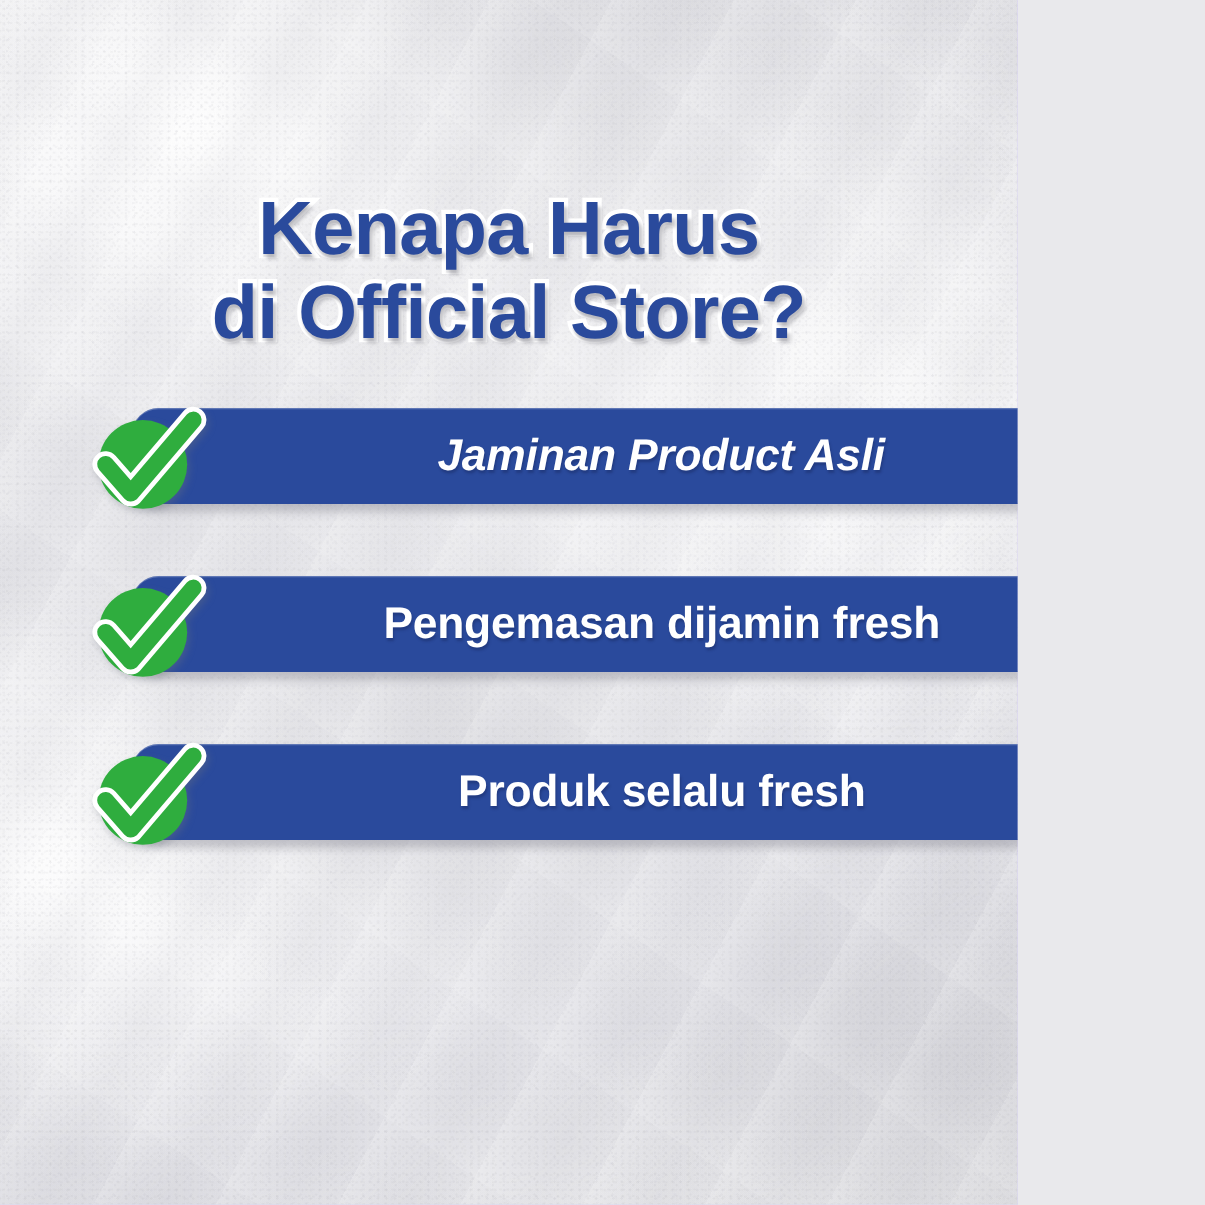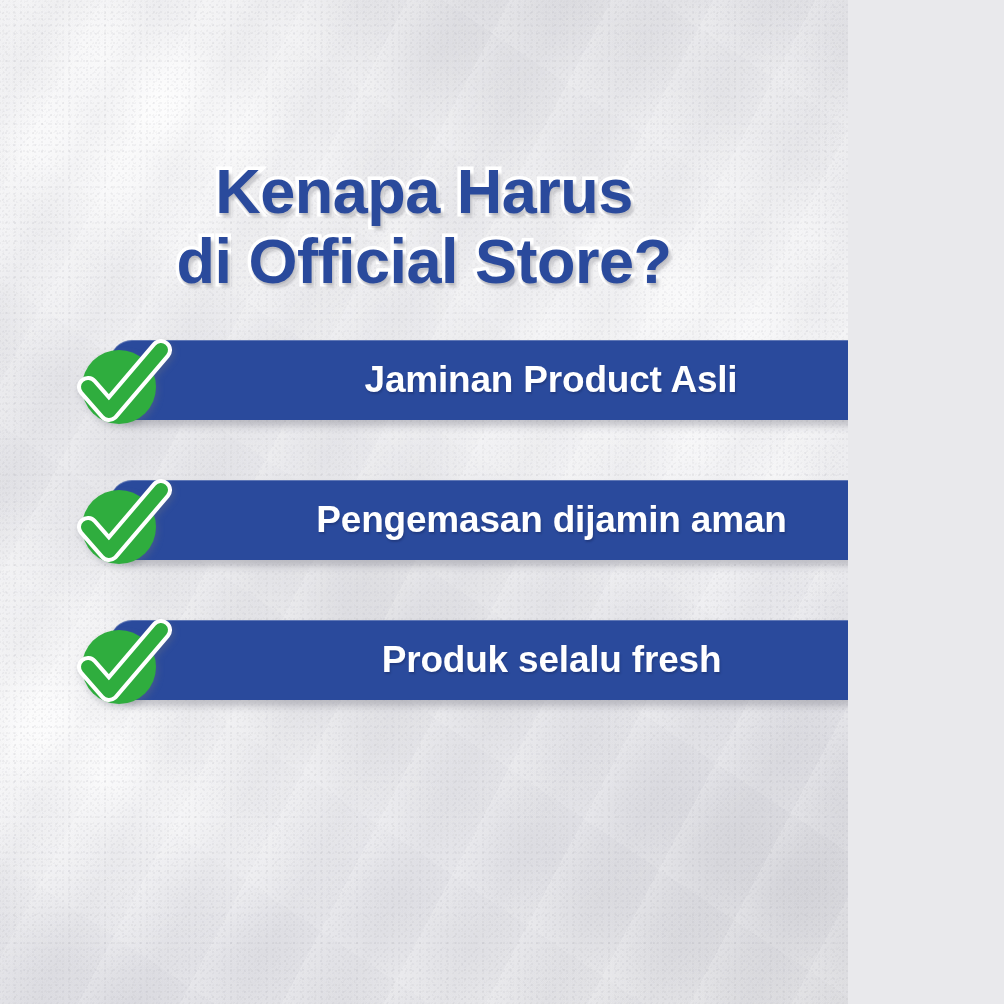--- a/index.html
+++ b/index.html
@@ -104,21 +104,21 @@
     position: absolute;
     left: 110px;
     top: 0;
     height: 80px;
     background: #2A4A9C;
     border-radius: 22px;
     box-shadow:
       4px 6px 7px rgba(120,122,133,0.38),
       0 1px 0 rgba(255,255,255,0.25) inset;
   }
-  .row-1 .bar { right: 84px; }
+  .row-1 .bar { right: 84px; font-style: italic; }
   .row-2 .bar { right: 79px; }
   .row-3 .bar { right: 83px; }
   .row-4 .bar { right: 83px; }
 
   .bar-label {
     position: absolute;
     left: 86px;
     right: 14px;
     top: 0;
     height: 80px;
@@ -175,21 +175,21 @@
           <circle cx="43" cy="45" r="37" fill="#2FAD3E"></circle>
           <path d="M12 45 L33 69 L85 8" fill="none" stroke="#FFFFFF" stroke-width="22" stroke-linecap="round" stroke-linejoin="round"></path>
           <path d="M12 45 L33 69 L85 8" fill="none" stroke="#2FAD3E" stroke-width="14" stroke-linecap="round" stroke-linejoin="round"></path>
         </svg>
       </div>
     </div>
 
 
     <div class="row row-3">
       <div class="bar">
-        <span class="bar-label">Pengemasan dijamin aman</span>
+        <span class="bar-label">Pengemasan dijamin fresh</span>
       </div>
       <div class="badge">
         <svg viewBox="0 0 92 88" xmlns="http://www.w3.org/2000/svg">
           <circle cx="43" cy="45" r="37" fill="#2FAD3E"></circle>
           <path d="M12 45 L33 69 L85 8" fill="none" stroke="#FFFFFF" stroke-width="22" stroke-linecap="round" stroke-linejoin="round"></path>
           <path d="M12 45 L33 69 L85 8" fill="none" stroke="#2FAD3E" stroke-width="14" stroke-linecap="round" stroke-linejoin="round"></path>
         </svg>
       </div>
     </div>
 

